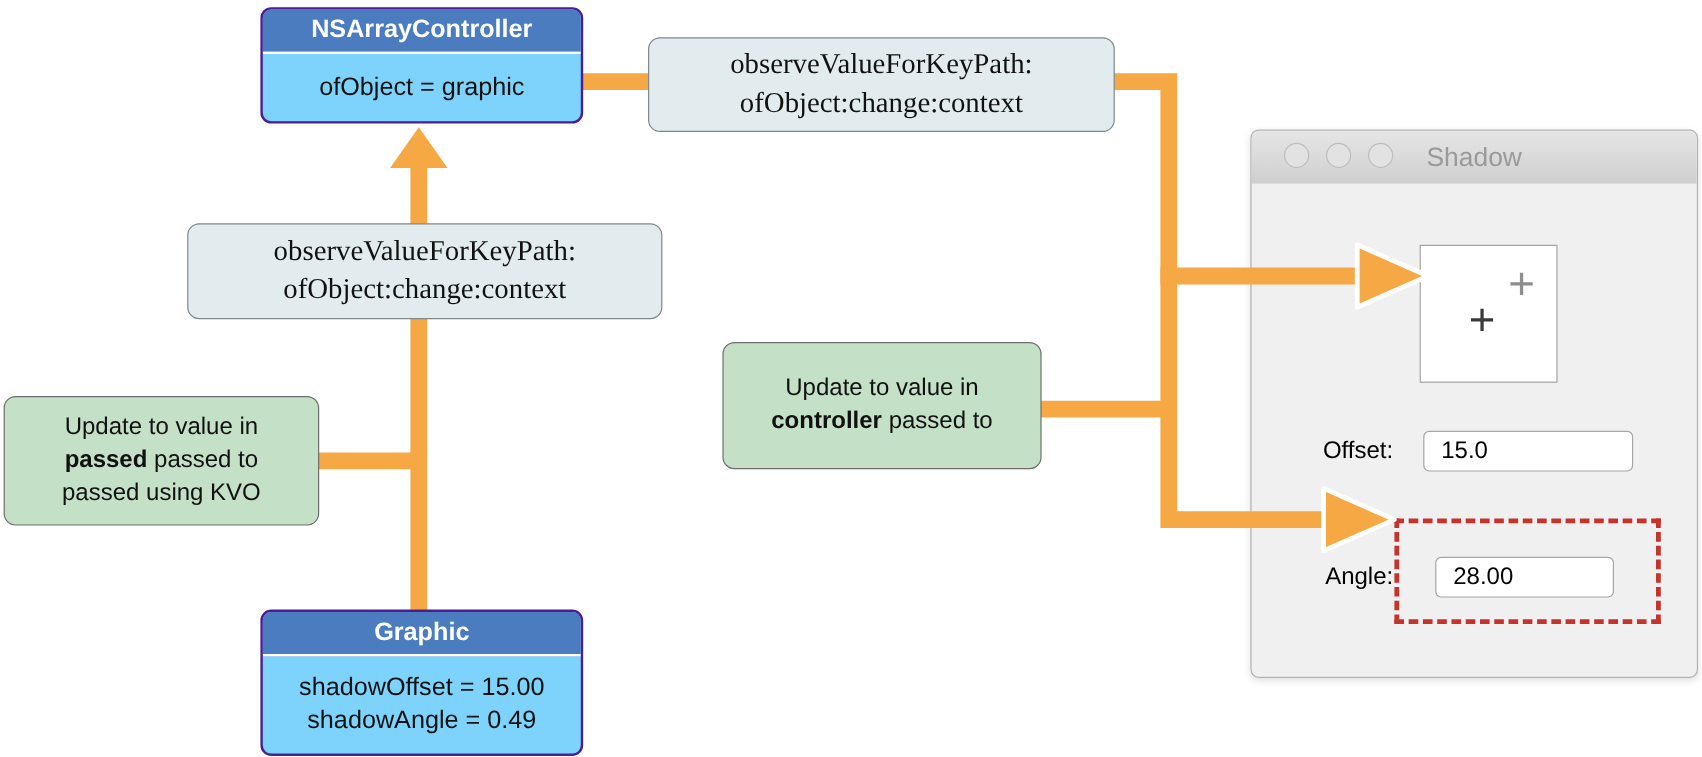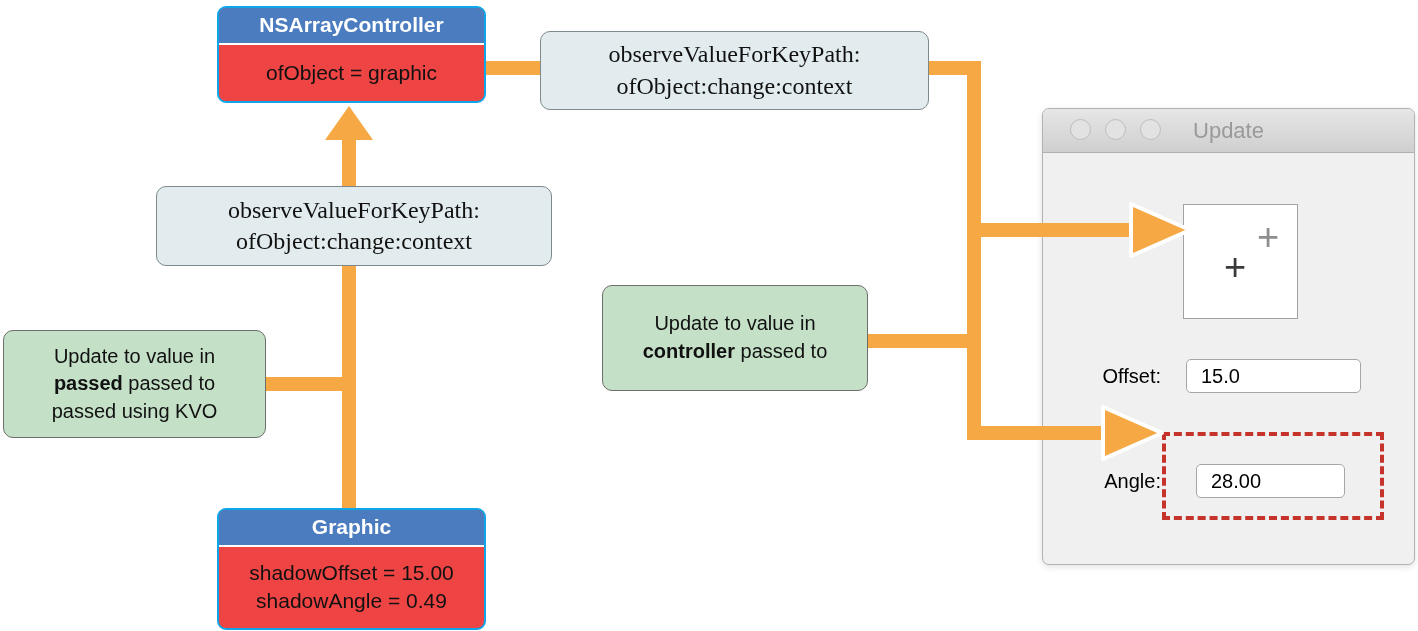--- a/index.html
+++ b/index.html
@@ -14,23 +14,23 @@
     overflow: hidden;
   }
 
   
   .window-layer { position: absolute; z-index: 1; }
   #arrow-layer  { position: absolute; left: 0; top: 0; z-index: 2; pointer-events: none; }
 
   
   .class-box {
     position: absolute;
-    border: 2px solid #0ea5e9;
+    border: 2px solid #4c1d95;
     border-radius: 9px;
-    background: #ef4444;
+    background: #7dd3fc;
     overflow: hidden;
     z-index: 3;
   }
   .class-box .hdr {
     background: #4a7cbf;
     color: #ffffff;
     font-weight: bold;
     font-size: 21px;
     text-align: center;
     padding: 5px 0 6px 0;
@@ -162,21 +162,21 @@
 </head>
 <body>
 
 <div id="stage">
 
   <div id="shadow-window" class="window-layer">
     <div id="titlebar">
       <span class="traffic" style="left:27px"></span>
       <span class="traffic" style="left:62px"></span>
       <span class="traffic" style="left:97px"></span>
-      <div id="win-title">Update</div>
+      <div id="win-title">Shadow</div>
     </div>
 
     <div id="preview-well"></div>
     <span class="cross gray">+</span>
     <span class="cross dark">+</span>
 
     <div id="offset-label" class="field-label">Offset:</div>
     <input id="offset-field" class="text-field" type="text" value="15.0" style="">
 
     <div id="angle-highlight"></div>

